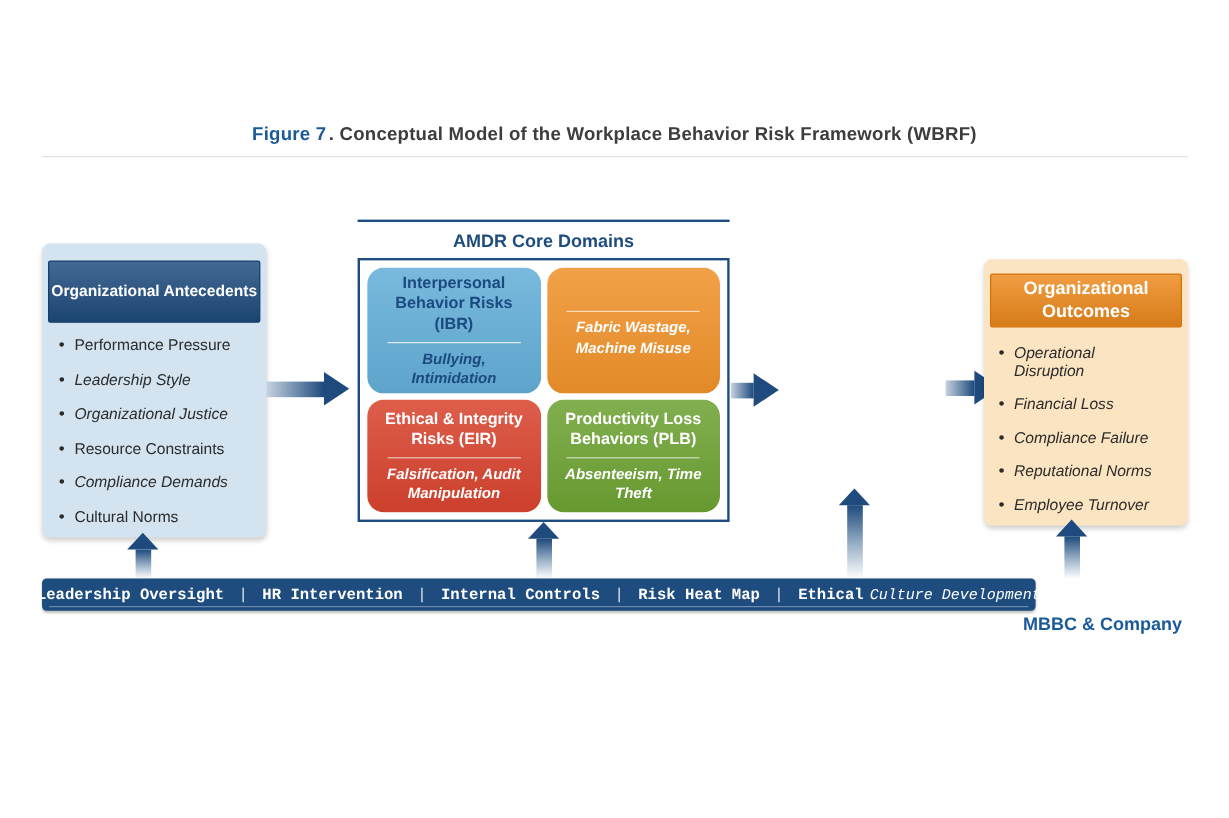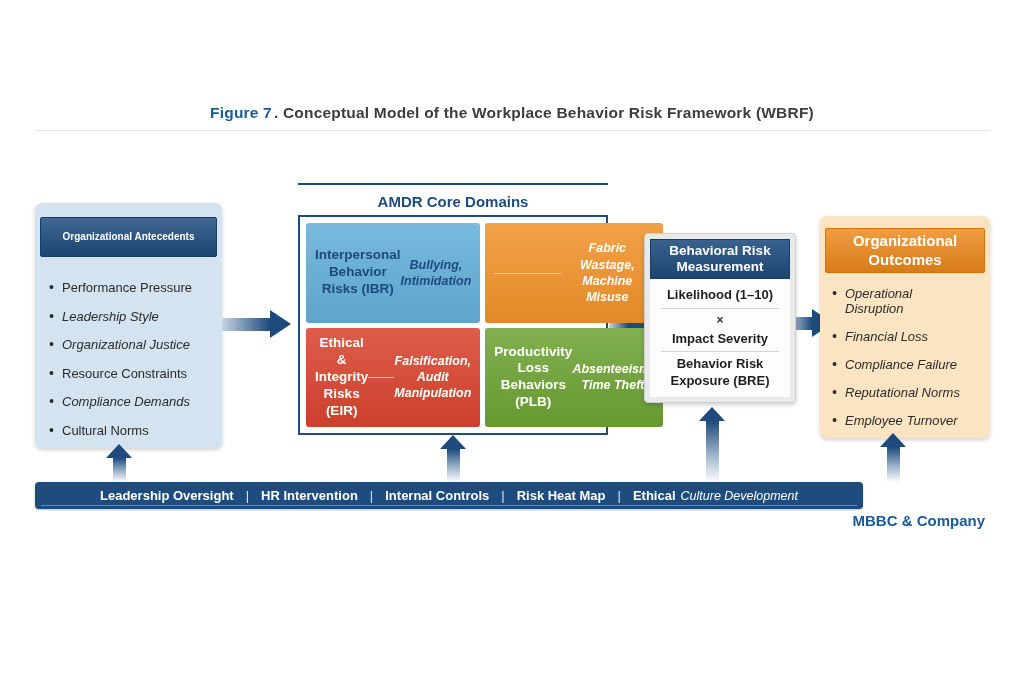--- a/index.html
+++ b/index.html
@@ -19,21 +19,21 @@
   .panel-header { position:absolute; left:5px; right:5px; display:flex; align-items:center; justify-content:center;
                   text-align:center; color:#fff; font-weight:bold; line-height:1.22; border-radius:2px;
                   background-image:linear-gradient(180deg, rgba(255,255,255,.16), rgba(0,0,0,.10)); }
   .bullet-list { position:absolute; list-style:none; }
   .bullet-list li { position:relative; padding-left:15px; color:var(--body-text); font-size:13px; }
   .bullet-list li::before { content:"•"; position:absolute; left:2px; top:-1px; font-size:14px; color:#2b2b2b; }
   .it { font-style:italic; }
 
   
   .antecedents { left:35px; top:203px; width:187px; height:245px; background:var(--panel-blue); }
-  .antecedents .panel-header { top:14px; height:40px; font-size:10px;
+  .antecedents .panel-header { top:14px; height:52px; font-size:13px;
                                background-color:var(--navy); border:1px solid var(--navy-border); }
   .antecedents .bullet-list { top:77px; left:12px; right:4px; }
   .antecedents .bullet-list li { margin-bottom:13.5px; }
 
   
   .h-arrow { position:absolute; display:flex; align-items:center; }
   .h-shaft { height:13px; background:linear-gradient(90deg, var(--arrow-light), var(--arrow-navy)); }
   .h-head { width:0; height:0; border-top:14px solid transparent; border-bottom:14px solid transparent;
             border-left:21px solid var(--arrow-navy); }
   .h-arrow-1 { left:222px; top:310px; } .h-arrow-1 .h-shaft{ width:48px; }
@@ -50,21 +50,21 @@
   .v-arrow-3 { left:699px; top:407px; height:75px; }
   .v-arrow-4 { left:880px; top:433px; height:49px; }
 
   
   .domains-rule  { position:absolute; left:298px; top:183px; width:310px; height:2px; background:var(--navy); }
   .domains-label { position:absolute; left:298px; top:193px; width:310px; text-align:center;
                    color:var(--navy); font-weight:bold; font-size:15px; }
   .domains-box { position:absolute; left:298px; top:215px; width:310px; height:220px; background:#fff;
                  border:2px solid var(--navy); padding:6px; display:grid;
                  grid-template-columns:1fr 1fr; grid-template-rows:1fr 1fr; gap:5px; }
-  .quadrant { border-radius:3px; display:flex; flex-direction:row; align-items:center; justify-content:center;
+  .quadrant { border-radius:14px; display:flex; flex-direction:column; align-items:center; justify-content:center;
               text-align:center; padding:5px 9px; color:#fff;
               background-image:linear-gradient(180deg, rgba(255,255,255,.14), rgba(0,0,0,.06)); }
   .q-title { font-weight:bold; font-size:13.5px; line-height:1.25; }
   .q-div   { width:88%; height:1px; background:rgba(255,255,255,.65); margin:6px 0 5px; }
   .q-sub   { font-style:italic; font-weight:bold; font-size:12.5px; line-height:1.3; }
   .q-ibr  { background-color:var(--quad-blue); color:var(--quad-blue-text); }
   .q-ibr .q-div { background:rgba(255,255,255,.8); }
   .q-amdr { background-color:var(--quad-orange); }
   .q-plb  { background-color:var(--quad-green); }
   .q-eir  { background-color:var(--quad-red); }
@@ -86,21 +86,21 @@
   
   .outcomes { left:820px; top:216px; width:170px; height:222px; background:var(--panel-peach); }
   .outcomes .panel-header { top:12px; height:45px; font-size:15px;
                             background-color:var(--orange-header); border:1px solid #d8710c; }
   .outcomes .bullet-list { top:70px; left:10px; right:20px; }
   .outcomes .bullet-list li { margin-bottom:13px; font-style:italic; }
 
   
   .controls-bar { position:absolute; left:35px; top:482px; width:828px; height:27px; background:var(--navy);
                   border-radius:4px; display:flex; align-items:center; justify-content:center;
-                  color:#fff; font-size:13px; box-shadow:0 1px 2px rgba(0,0,0,.25); }
+                  color:#fff; font-size:13px; box-shadow:0 1px 2px rgba(0,0,0,.25);font-family:Liberation Mono, monospace; }
   .controls-bar::after { content:""; position:absolute; left:6px; right:6px; bottom:3px; height:1px;
                          background:rgba(255,255,255,.35); }
   .bar-item { font-weight:bold; white-space:nowrap; }
   .bar-sep  { margin:0 12px; font-weight:normal; color:rgba(255,255,255,.85); }
   .bar-rest { font-weight:normal; font-style:italic; font-size:12.5px; margin-left:5px; }
 
   .branding { position:absolute; right:39px; top:512px; font-weight:bold; font-size:15px; color:var(--brand-blue); }
 </style>
 </head>
 <body>
@@ -154,31 +154,20 @@
       <div class="q-div"></div>
       <div class="q-sub">Falsification, Audit Manipulation</div>
     </div>
     <div class="quadrant q-plb">
       <div class="q-title">Productivity Loss Behaviors (PLB)</div>
       <div class="q-div"></div>
       <div class="q-sub">Absenteeism, Time Theft</div>
     </div>
   </div>
 
-  <div class="measure-frame">
-    <div class="measure-header">Behavioral Risk Measurement</div>
-    <div class="measure-body">
-      <div class="m-line">Likelihood (1–10)</div>
-      <div class="m-rule"></div>
-      <div class="m-op">×</div>
-      <div class="m-line">Impact Severity</div>
-      <div class="m-rule"></div>
-      <div class="m-line">Behavior Risk Exposure (BRE)</div>
-    </div>
-  </div>
 
   <div class="panel outcomes">
     <div class="panel-header">Organizational Outcomes</div>
     <ul class="bullet-list">
       <li>Operational Disruption</li>
       <li>Financial Loss</li>
       <li>Compliance Failure</li>
       <li>Reputational Norms</li>
       <li>Employee Turnover</li>
     </ul>

